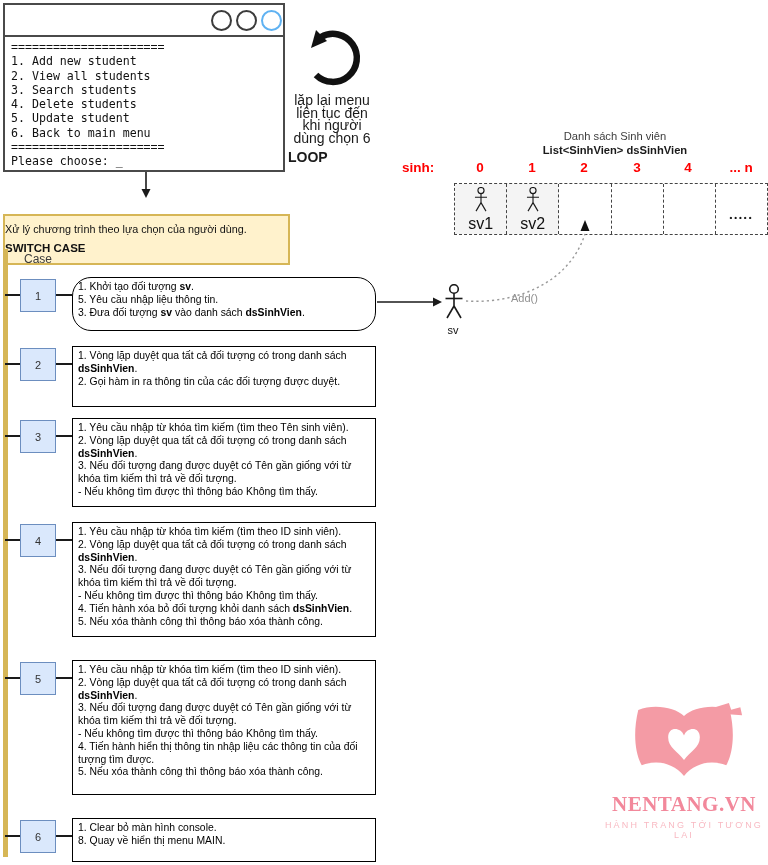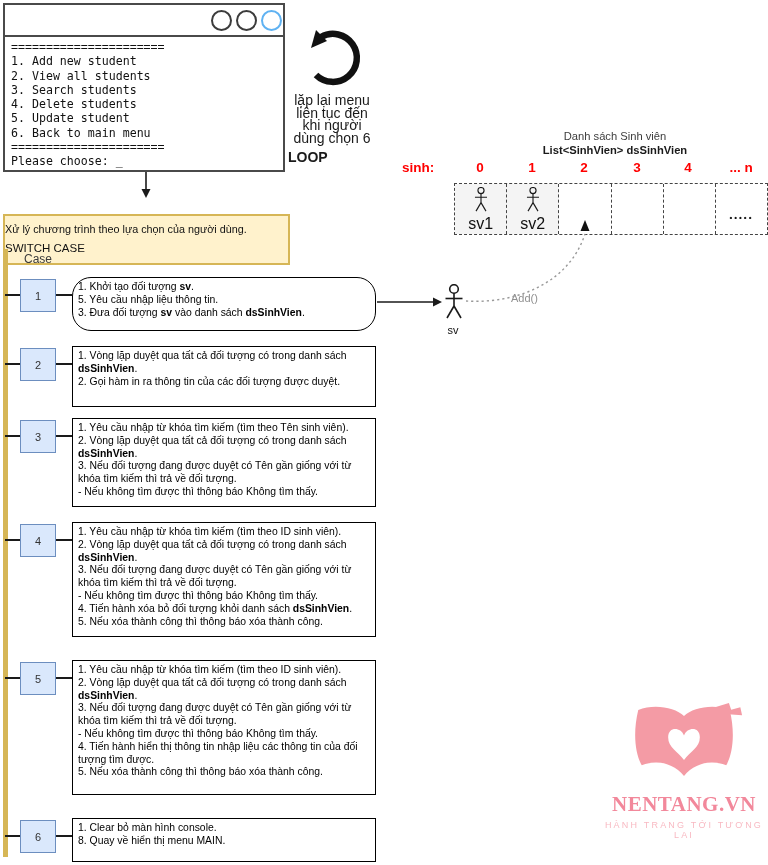--- a/index.html
+++ b/index.html
@@ -22,21 +22,21 @@
   .loop-caption{position:absolute;left:288px;top:94px;width:88px;text-align:center;
                 font-size:14px;line-height:12.6px;color:#1a1a1a;}
   .loop-label{position:absolute;left:288px;top:149px;width:88px;
               font-size:14px;font-weight:600;color:#1a1a1a;}
 
   
   .switch-box{position:absolute;left:3px;top:197px;width:287px;height:51px;box-sizing:border-box;
               background:var(--yellow-fill,#FFF2CC);border:2px solid var(--yellow-border,#D6B656);
               text-align:left;margin-top:17px;}
   .switch-desc{margin-top:7px;font-size:10.8px;color:#111;}
-  .switch-title{margin-top:7px;font-size:11.5px;font-weight:normal;color:#111;}
+  .switch-title{margin-top:7px;font-size:11.5px;font-weight:bold;color:#111;}
 
   .spine{position:absolute;left:3px;top:249px;width:5px;height:608px;background:var(--yellow-border,#D6B656);}
   .case-label{position:absolute;left:24px;top:252px;font-size:12px;color:#3b3b3b;}
 
   
   .case-row{position:absolute;left:5px;width:372px;}
   .conn{position:absolute;height:2px;background:#1a1a1a;top:17px;}
   .case-num{position:absolute;left:15px;top:2px;width:36px;height:33px;box-sizing:border-box;
             display:flex;align-items:center;justify-content:center;
             background:var(--blue-fill,#DAE8FC);border:1px solid var(--blue-border,#6C8EBF);

